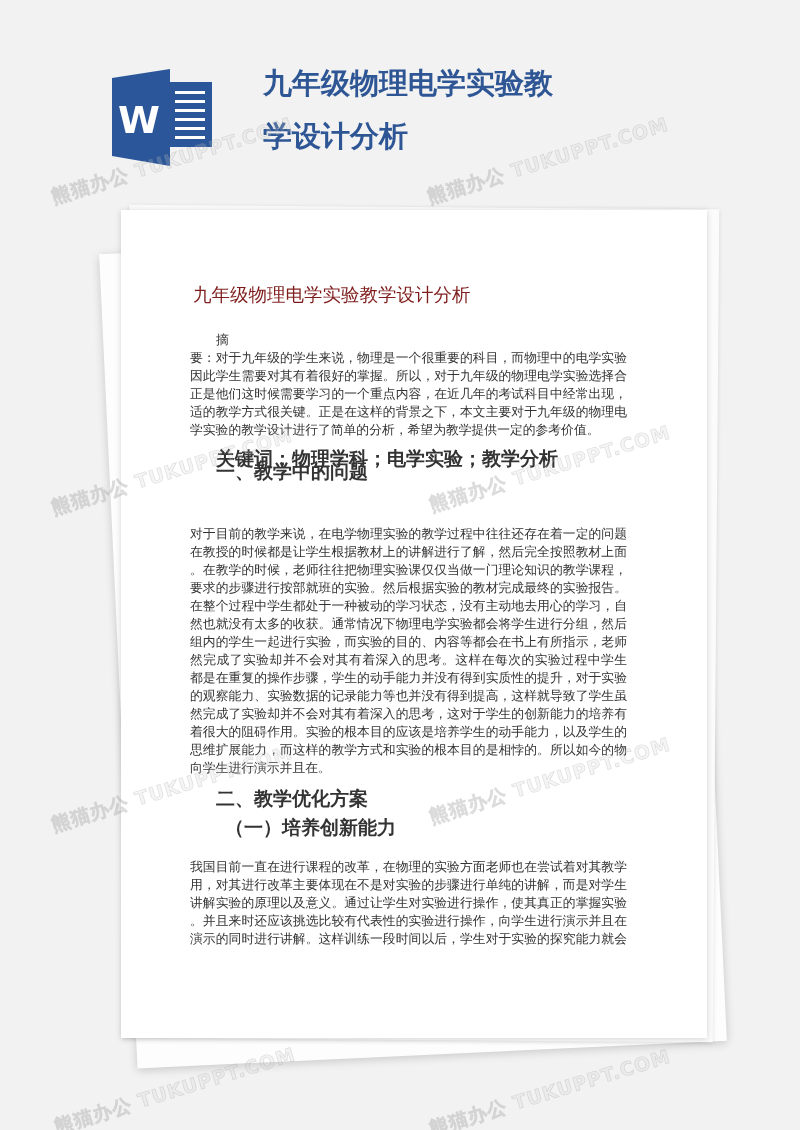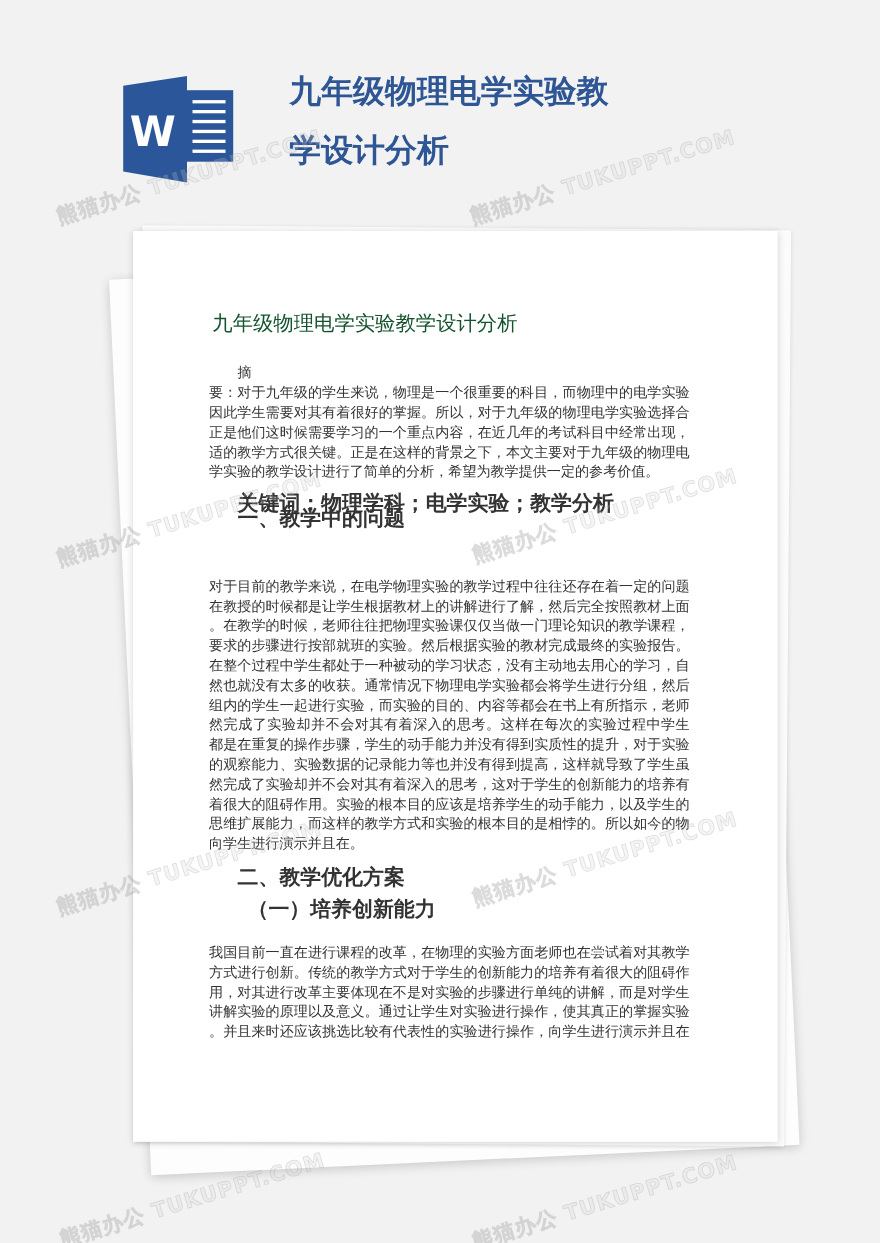--- a/index.html
+++ b/index.html
@@ -27,21 +27,21 @@
       background: #fbfbfb; transform: rotate(0.45deg);
       box-shadow: 0 1px 4px rgba(0,0,0,0.12);
     }
     .page {
       position: absolute; left: 121px; top: 210px; width: 586px; height: 828px;
       background: #ffffff; box-shadow: 0 1px 6px rgba(0,0,0,0.16);
     }
     .doc-title {
       position: absolute; left: 72px; top: 74px;
       font-family: "DejaVu Sans", "Liberation Sans", sans-serif;
-      font-size: 18.5px; line-height: 22px; color: #14532d; white-space: nowrap;
+      font-size: 18.5px; line-height: 22px; color: #7f1d1d; white-space: nowrap;
     }
     .block { position: absolute; left: 69px; width: 437px; color: #333; font-size: 12.8px; }
     .line { height: 18px; line-height: 18px; white-space: nowrap; overflow: visible; }
     .line.full { text-align: justify; text-align-last: justify; white-space: normal; }
     .indent1 { padding-left: 26px; }
     .heading-line { position: absolute; font-size: 19px; line-height: 18px; color: #333; white-space: nowrap; font-weight: bold; }
 
     .watermark {
       position: absolute; width: 260px; text-align: center;
       font-family: "DejaVu Sans", "Liberation Sans", sans-serif;
@@ -106,24 +106,24 @@
     <div class="line full">着很大的阻碍作用。实验的根本目的应该是培养学生的动手能力，以及学生的</div>
     <div class="line full">思维扩展能力，而这样的教学方式和实验的根本目的是相悖的。所以如今的物</div>
     <div class="line">向学生进行演示并且在。</div>
   </div>
 
   <div class="heading-line" style="left:95px; top:579px;">二、教学优化方案</div>
   <div class="heading-line" style="left:104px; top:608px;">（一）培养创新能力</div>
 
   <div class="block" style="top:648px;">
     <div class="line full">我国目前一直在进行课程的改革，在物理的实验方面老师也在尝试着对其教学</div>
-    <div class="line full">方式进行创新。传统的教学方式对于学生的创新能力的培养有着很大的阻碍作</div>
     <div class="line full">用，对其进行改革主要体现在不是对实验的步骤进行单纯的讲解，而是对学生</div>
     <div class="line full">讲解实验的原理以及意义。通过让学生对实验进行操作，使其真正的掌握实验</div>
     <div class="line full">。并且来时还应该挑选比较有代表性的实验进行操作，向学生进行演示并且在</div>
+    <div class="line full">演示的同时进行讲解。这样训练一段时间以后，学生对于实验的探究能力就会</div>
   </div>
 </div>
 
 <div class="watermark" style="left:42px; top:148px;">熊猫办公 TUKUPPT.COM</div>
 <div class="watermark" style="left:418px; top:148px;">熊猫办公 TUKUPPT.COM</div>
 <div class="watermark" style="left:42px; top:459px;">熊猫办公 TUKUPPT.COM</div>
 <div class="watermark" style="left:420px; top:456px;">熊猫办公 TUKUPPT.COM</div>
 <div class="watermark" style="left:42px; top:776px;">熊猫办公 TUKUPPT.COM</div>
 <div class="watermark" style="left:420px; top:768px;">熊猫办公 TUKUPPT.COM</div>
 <div class="watermark" style="left:45px; top:1078px;">熊猫办公 TUKUPPT.COM</div>

